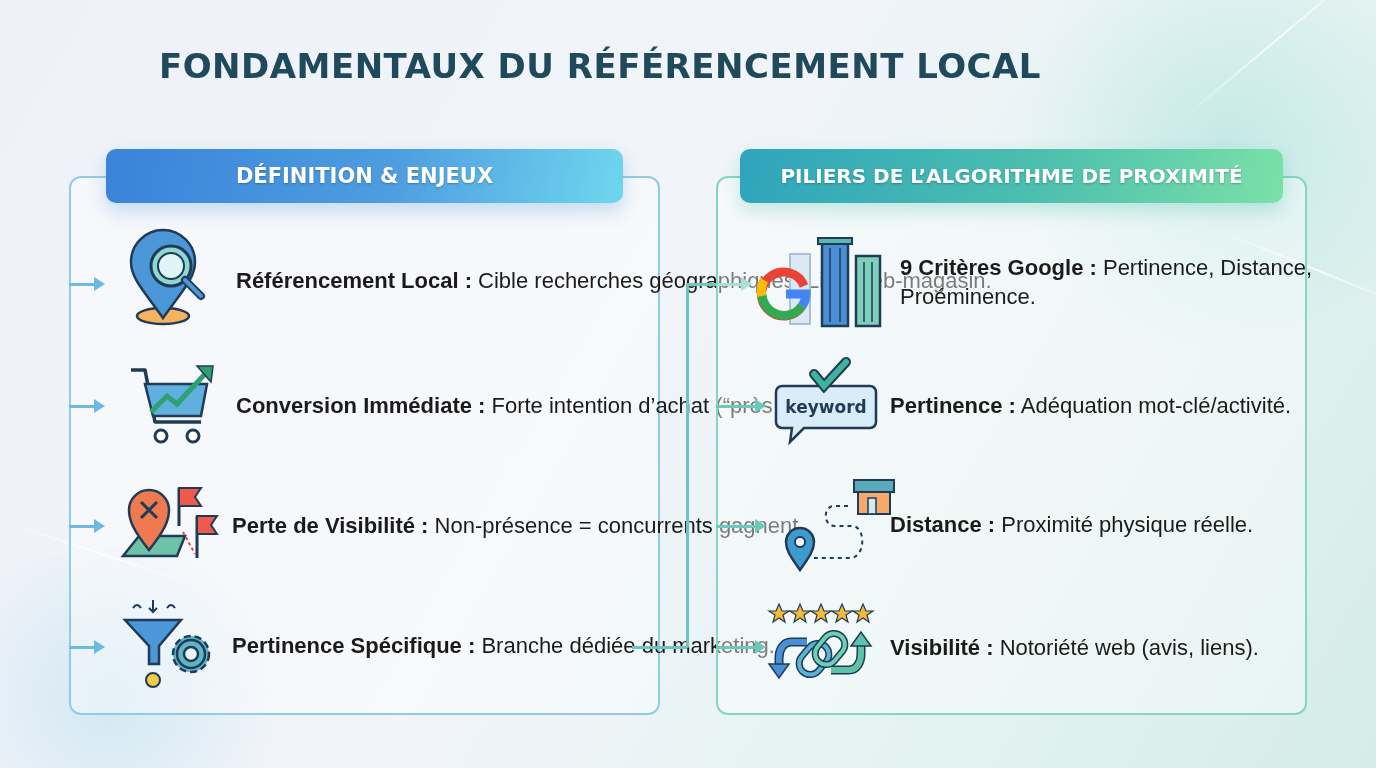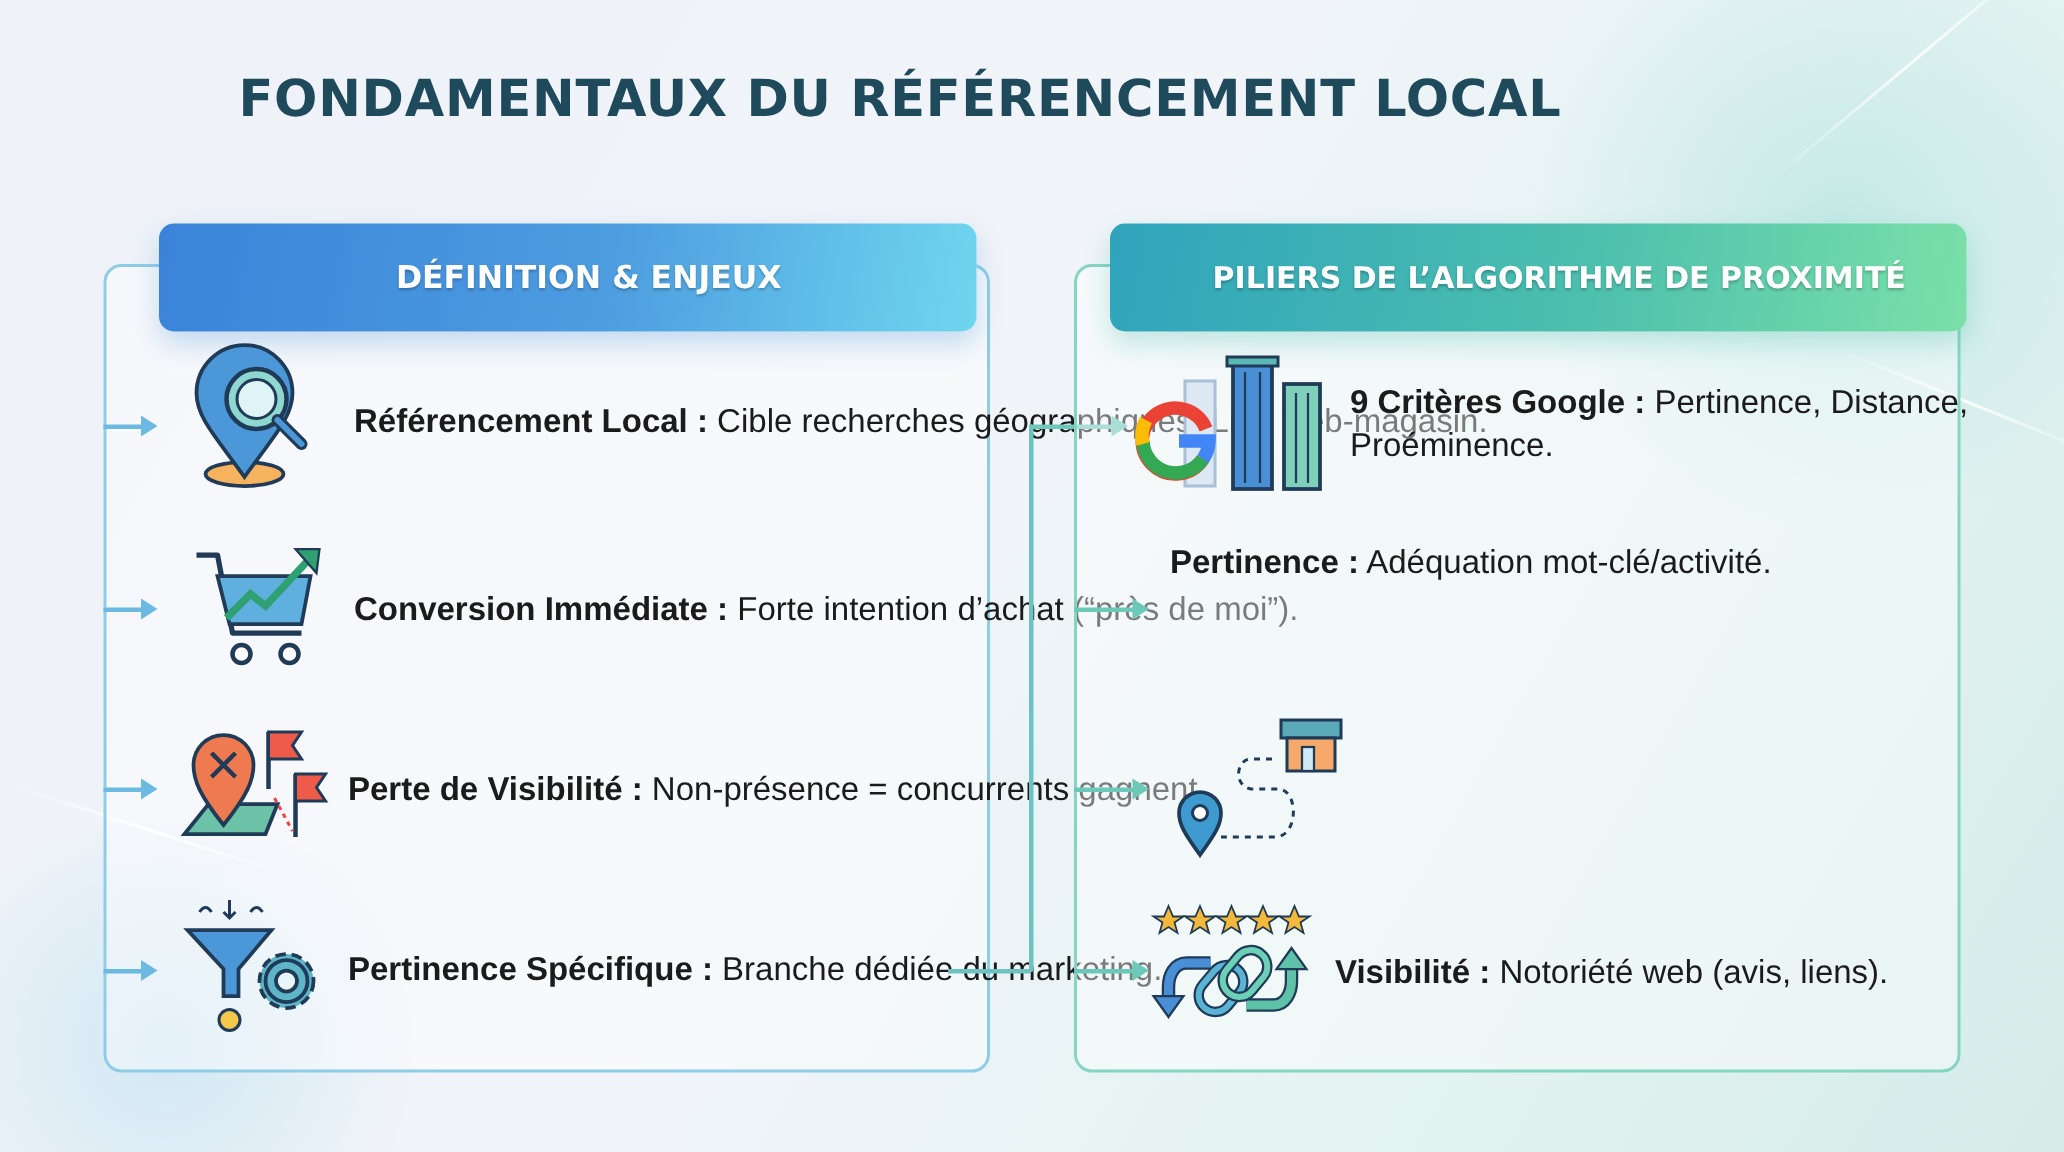--- a/index.html
+++ b/index.html
@@ -22,26 +22,25 @@
   }
 
   .panel {
     position:absolute; border-radius:12px; box-sizing:border-box;
     background: rgba(255,255,255,0.42);
   }
   .panel.left { left:69px; top:176px; width:591px; height:539px; border:2.5px solid #8fcde6; }
   .panel.right { left:716px; top:176px; width:591px; height:539px; border:2.5px solid #86d5c2; }
 
   .header {
-    position:absolute; height:72px; border-radius:10px; color:#fff;
+    position:absolute; height:54px; border-radius:10px; color:#fff;
     display:flex; align-items:center; justify-content:center;
     font-family:"DejaVu Sans", sans-serif; font-weight:bold; font-size:21px;
     text-shadow:0 1px 2px rgba(0,0,0,0.25);
     box-shadow:0 8px 18px rgba(80,150,220,0.3);
-    padding-left:28px;
   }
   .header.left { left:106px; top:149px; width:517px;
     background:linear-gradient(100deg, #3a83d9 0%, #4d9de0 55%, #6fd6ee 100%); }
   .header.right { left:740px; top:149px; width:543px; font-size:20px;
     background:linear-gradient(100deg, #2fa4bc 0%, #4cbfae 55%, #7be0a8 100%);
     box-shadow:0 8px 18px rgba(70,190,170,0.3); }
 
   .item { position:absolute; display:flex; align-items:center; }
   .icon { width:110px; height:90px; display:flex; align-items:center; justify-content:center; flex-shrink:0; }
   .icon svg { overflow:visible; }
@@ -156,34 +155,43 @@
       <path d="M52 52 A22 22 0 1 0 50 72" fill="none" stroke="#ea4335" stroke-width="9"></path>
       <path d="M10 60 A22 22 0 0 0 50 72" fill="none" stroke="#34a853" stroke-width="9"></path>
       <path d="M12 46 A22 22 0 0 0 10 62" fill="none" stroke="#fbbc05" stroke-width="9"></path>
       <path d="M34 60 L54 60 A22 22 0 0 1 50 72" fill="none" stroke="#4285f4" stroke-width="9"></path>
     </svg>
   </div>
   <div class="txt"><b>9 Critères Google :</b><span> Pertinence, Distance, Proéminence.</span></div>
 </div>
 
 <div class="item" style="left:772px;top:360px;">
+  <div class="icon">
+    <svg width="110" height="90" viewBox="0 0 110 90">
+      <path d="M10 26 H98 a6 6 0 0 1 6 6 V62 a6 6 0 0 1 -6 6 H32 L18 82 L20 68 H10 a6 6 0 0 1 -6 -6 V32 a6 6 0 0 1 6 -6Z" fill="#d8ecfa" stroke="#1f3b57" stroke-width="2.5"></path>
+      <path d="M42 14 L52 26 L74 2" fill="none" stroke="#1f3b57" stroke-width="10" stroke-linecap="round"></path>
+      <path d="M42 14 L52 26 L74 2" fill="none" stroke="#3fb39b" stroke-width="6" stroke-linecap="round"></path>
+      <text x="54" y="53" text-anchor="middle" font-family="DejaVu Sans, sans-serif" font-weight="bold" font-size="17" fill="#1f3b57">keyword</text>
+    </svg>
+  </div>
   <div class="txt"><b>Pertinence :</b><span> Adéquation mot-clé/activité.</span></div>
 </div>
 
 <div class="item" style="left:772px;top:474px;">
   <div class="icon" style="height:100px;">
     <svg width="110" height="100" viewBox="0 0 110 100">
       <rect x="82" y="6" width="40" height="12" fill="#5aa9b8" stroke="#1f3b57" stroke-width="2"></rect>
       <rect x="86" y="18" width="32" height="22" fill="#f6a96a" stroke="#1f3b57" stroke-width="2"></rect>
       <rect x="96" y="24" width="8" height="16" fill="#cfeaf5" stroke="#1f3b57" stroke-width="1.5"></rect>
       <path d="M76 32 H62 C52 32 50 50 62 52 H80 C94 52 94 84 78 84 H42" fill="none" stroke="#1f3b57" stroke-width="2" stroke-dasharray="4 4"></path>
       <path d="M28 96 C18 82 14 76 14 68 A14 14 0 0 1 42 68 C42 76 38 82 28 96Z" fill="#3f9ad0" stroke="#1f3b57" stroke-width="2.5"></path>
       <circle cx="28" cy="68" r="5" fill="#fff" stroke="#1f3b57" stroke-width="2"></circle>
     </svg>
   </div>
+  <div class="txt"><b>Distance :</b><span> Proximité physique réelle.</span></div>
 </div>
 
 <div class="item" style="left:772px;top:600px;">
   <div class="icon" style="height:95px;">
     <svg width="120" height="95" viewBox="0 0 120 95">
       <g fill="#f4b93a" stroke="#1f3b57" stroke-width="1.2">
         <polygon points="12,4 15,11 22,11 16,15 18,22 12,18 6,22 8,15 2,11 9,11"></polygon>
         <polygon points="33,4 36,11 43,11 37,15 39,22 33,18 27,22 29,15 23,11 30,11"></polygon>
         <polygon points="54,4 57,11 64,11 58,15 60,22 54,18 48,22 50,15 44,11 51,11"></polygon>
         <polygon points="75,4 78,11 85,11 79,15 81,22 75,18 69,22 71,15 65,11 72,11"></polygon>

